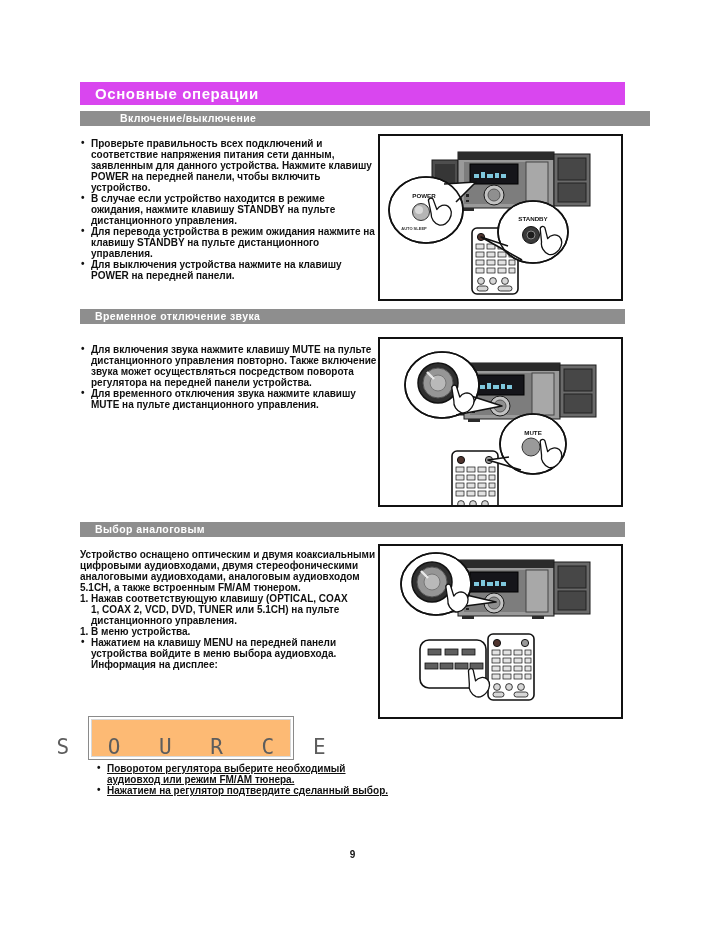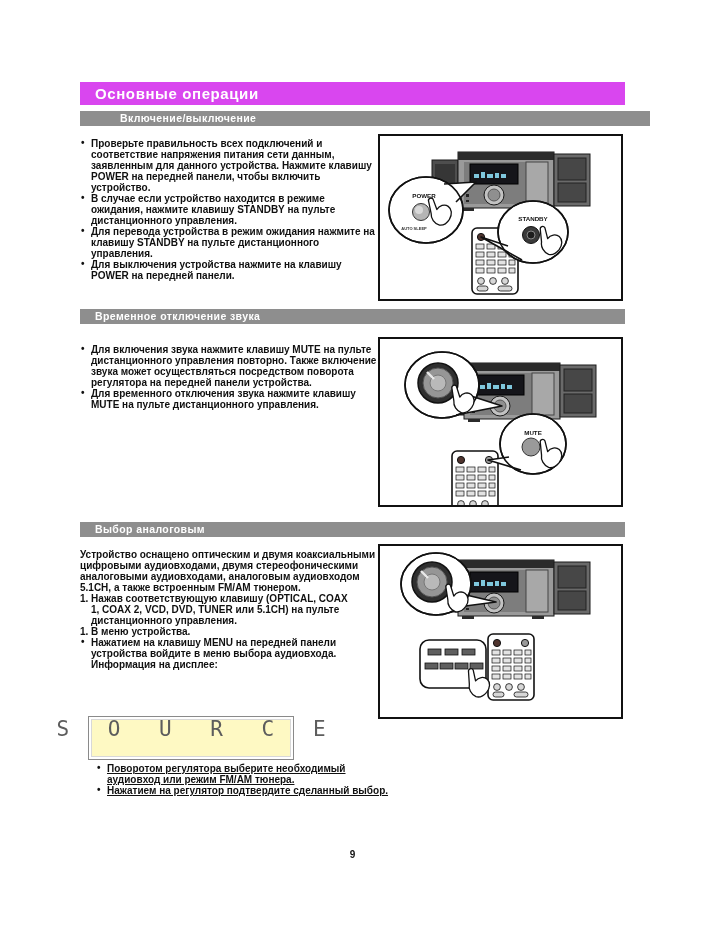--- a/index.html
+++ b/index.html
@@ -21,23 +21,23 @@
   .body-text { font-size:10px; font-weight:700; line-height:11px; color:#101010; }
   ul.bullets { list-style:none; margin:0; padding:0; }
   ul.bullets li { position:relative; padding-left:11px; }
   ul.bullets li::before { content:"\2022"; position:absolute; left:1px; top:-1px; }
   .para { margin:0; }
   .num-item { padding-left:11px; text-indent:-11px; }
   .fig { border:2px solid #111; background:#fff; }
   .fig svg { display:block; }
   .display-box {
     left:88px; top:716px; width:204px; height:42px;
-    border:1px solid #8a8a8a; background:#fef9c3;
+    border:1px solid #8a8a8a; background:#fdba74;
     box-shadow: inset 0 0 0 2px #ffffff, inset 0 0 0 3px #d8d8d8;
-    display:flex; align-items:flex-start; justify-content:center;
+    display:flex; align-items:flex-end; justify-content:center;
   }
   .display-text {
     font-family:"DejaVu Sans Mono", monospace; font-size:21px; color:#5d5d5d;
     letter-spacing:13px; padding-left:13px; white-space:nowrap;
   }
   .page-num { left:80px; top:849px; width:545px; text-align:center;
     font-size:10px; font-weight:700; color:#111; }
   svg text { font-family:"Liberation Sans", sans-serif; font-weight:700; }
 </style>
 </head>

